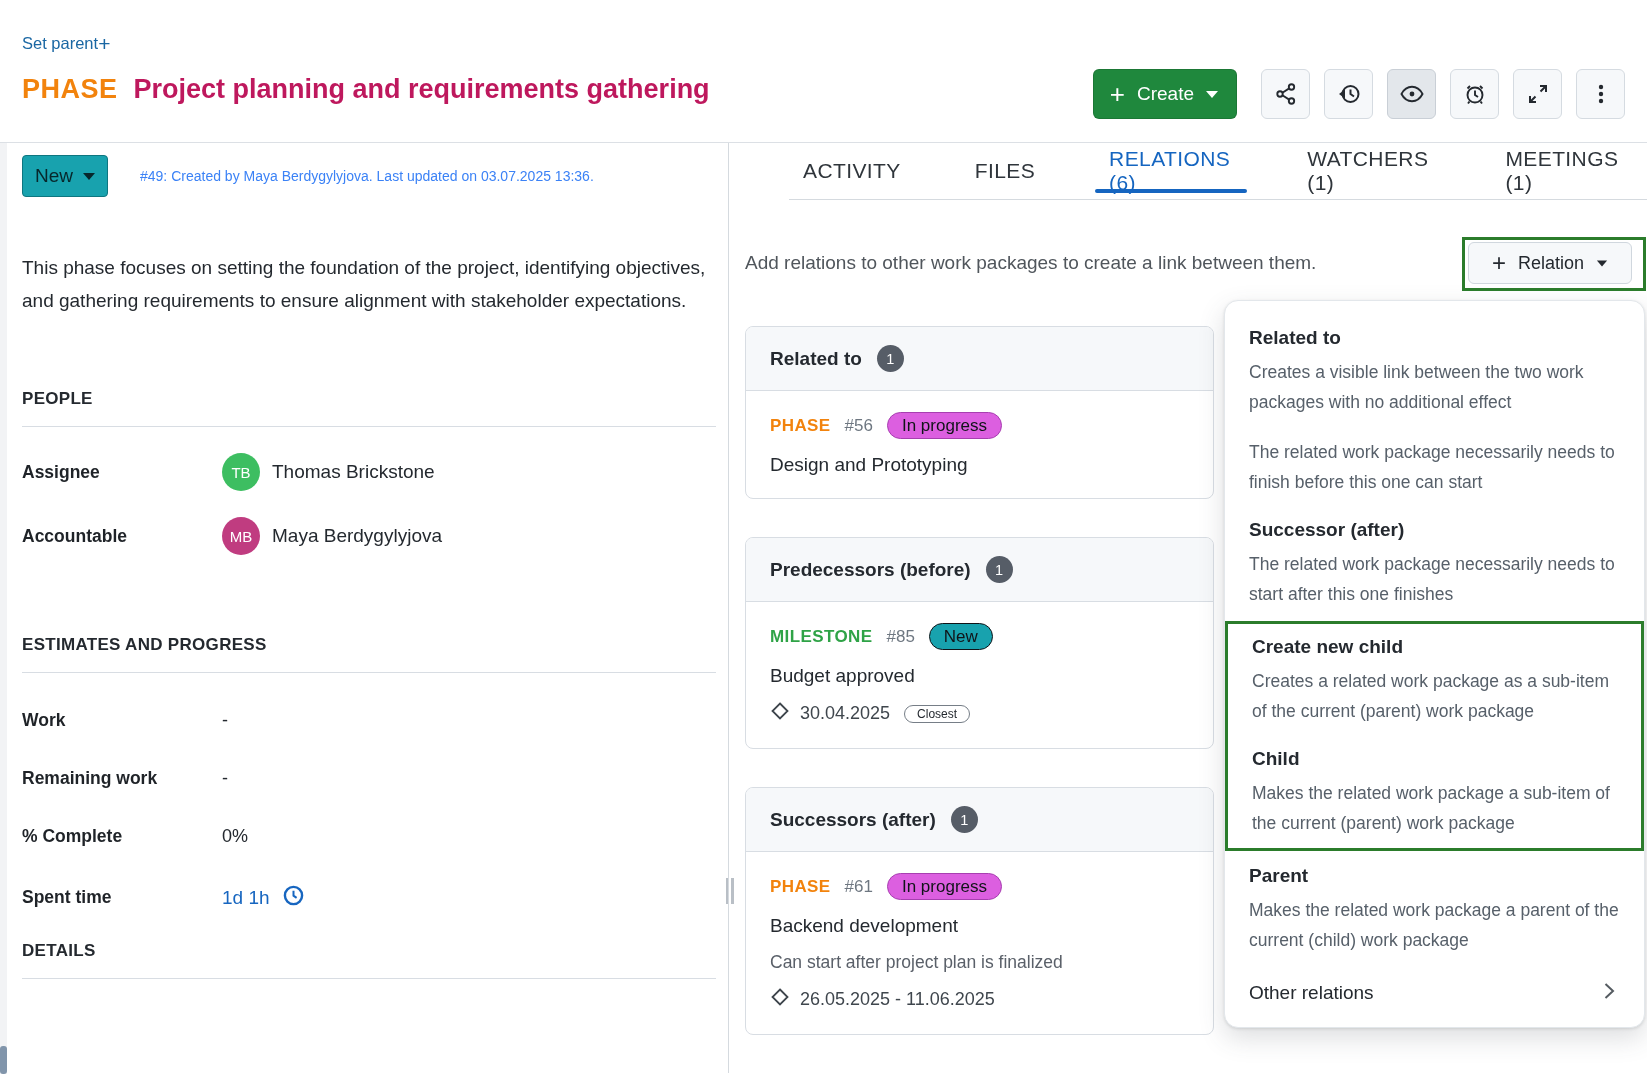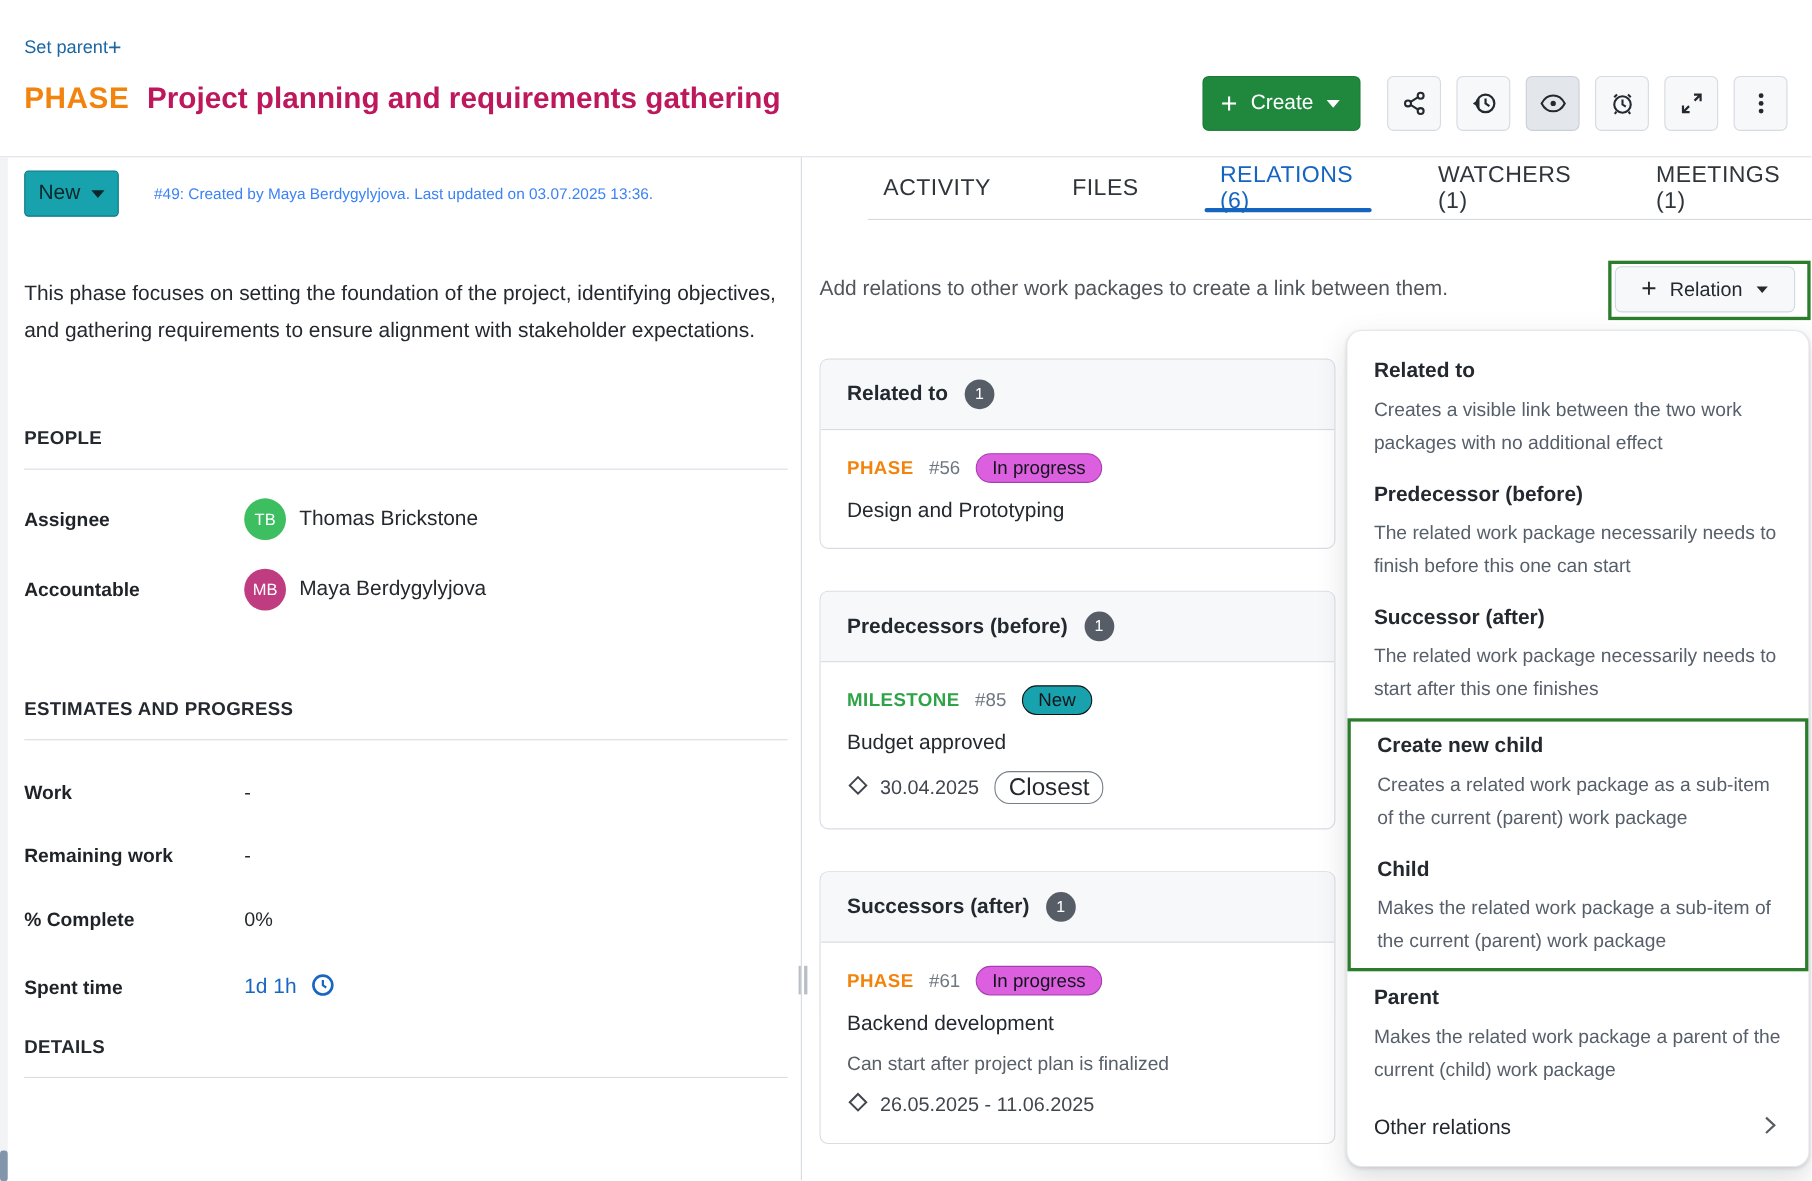--- a/index.html
+++ b/index.html
@@ -102,21 +102,21 @@
   .wp-type-sm { font-size:17px; font-weight:700; letter-spacing:.4px; }
   .type-phase { color:var(--type-orange); }
   .type-milestone { color:var(--type-green); }
   .wp-id { font-size:17px; color:#6E7781; }
   .pill { font-size:17px; color:#101418; padding:2.5px 14px; border-radius:15px; border:1px solid transparent; }
   .pill-inprogress { background:var(--status-magenta); border-color:var(--status-magenta-border); }
   .pill-new { background:var(--status-teal); border-color:var(--status-teal-border); }
   .wp-name { margin-top:15px; font-size:19px; font-weight:400; color:#24292F; cursor:pointer; }
   .wp-note { margin-top:15px; font-size:17.5px; color:#5A6069; }
   .date-row { margin-top:14px; display:flex; align-items:center; gap:10px; font-size:18px; color:#3F464D; }
-  .tag-pill { border:1px solid #767E87; border-radius:14px; padding:1px 12px; font-size:22px;
+  .tag-pill { border:1px solid #767E87; border-radius:14px; padding:1px 12px; font-size:12px;
     color:#24292F; margin-left:4px; }
 
   
   .menu { position:absolute; left:1224px; top:300px; width:421px; background:#fff; z-index:20;
     border:1px solid #E3E7EB; border-radius:14px;
     box-shadow:0 1px 3px rgba(27,31,36,.12), 0 10px 26px rgba(66,74,83,.18);
     padding-top:14px; padding-bottom:4px; }
   .menu-item { padding:10px 20px 10px 24px; cursor:pointer; }
   .menu-item .mi-title { font-size:19px; font-weight:700; color:#24292F; line-height:26px; margin-bottom:6px; }
   .menu-item .mi-desc { font-size:17.5px; color:#57606A; line-height:30px; max-width:376px; }
@@ -367,21 +367,20 @@
       <i></i>
       <i></i>
     </div>
 
   <div class="menu">
     <div class="menu-item">
       <div class="mi-title">Related to</div>
       <div class="mi-desc">Creates a visible link between the two work packages with no additional effect</div>
     </div>
     <div class="menu-item">
-      <div class="mi-title">Predecessor (before)</div>
       <div class="mi-desc">The related work package necessarily needs to finish before this one can start</div>
     </div>
     <div class="menu-item">
       <div class="mi-title">Successor (after)</div>
       <div class="mi-desc">The related work package necessarily needs to start after this one finishes</div>
     </div>
     <div class="highlight-box">
       <div class="menu-item">
         <div class="mi-title">Create new child</div>
         <div class="mi-desc">Creates a related work package as a sub-item of the current (parent) work package</div>

